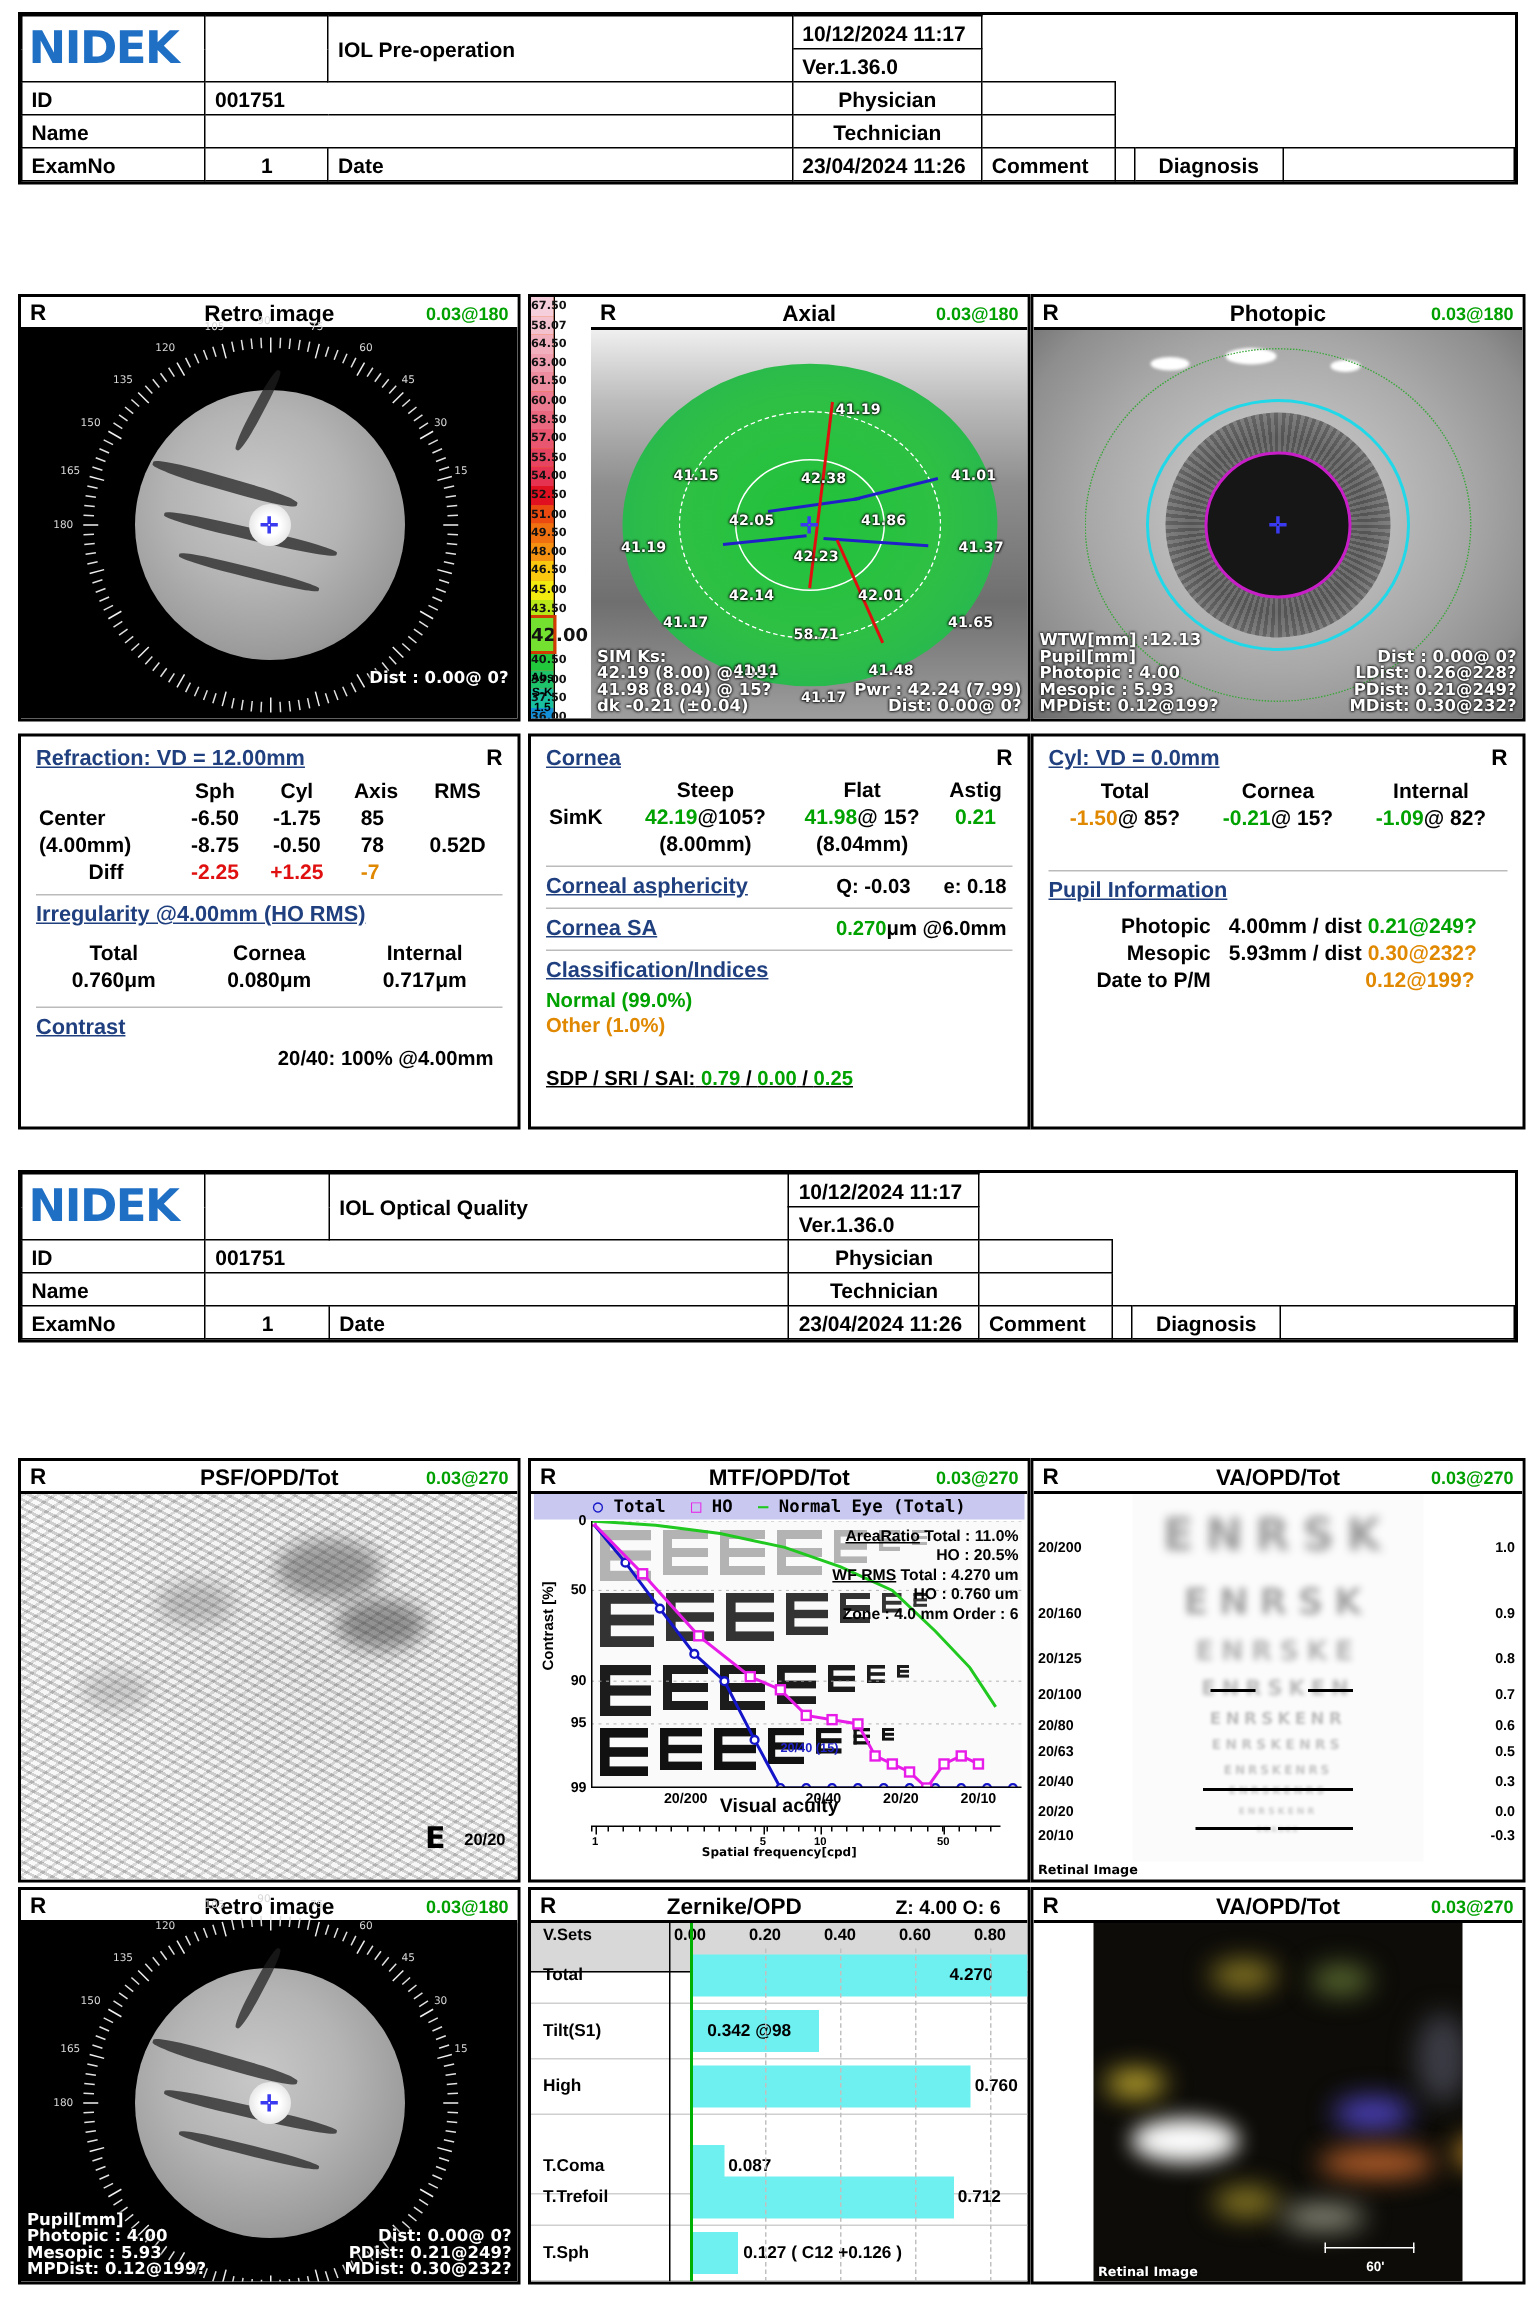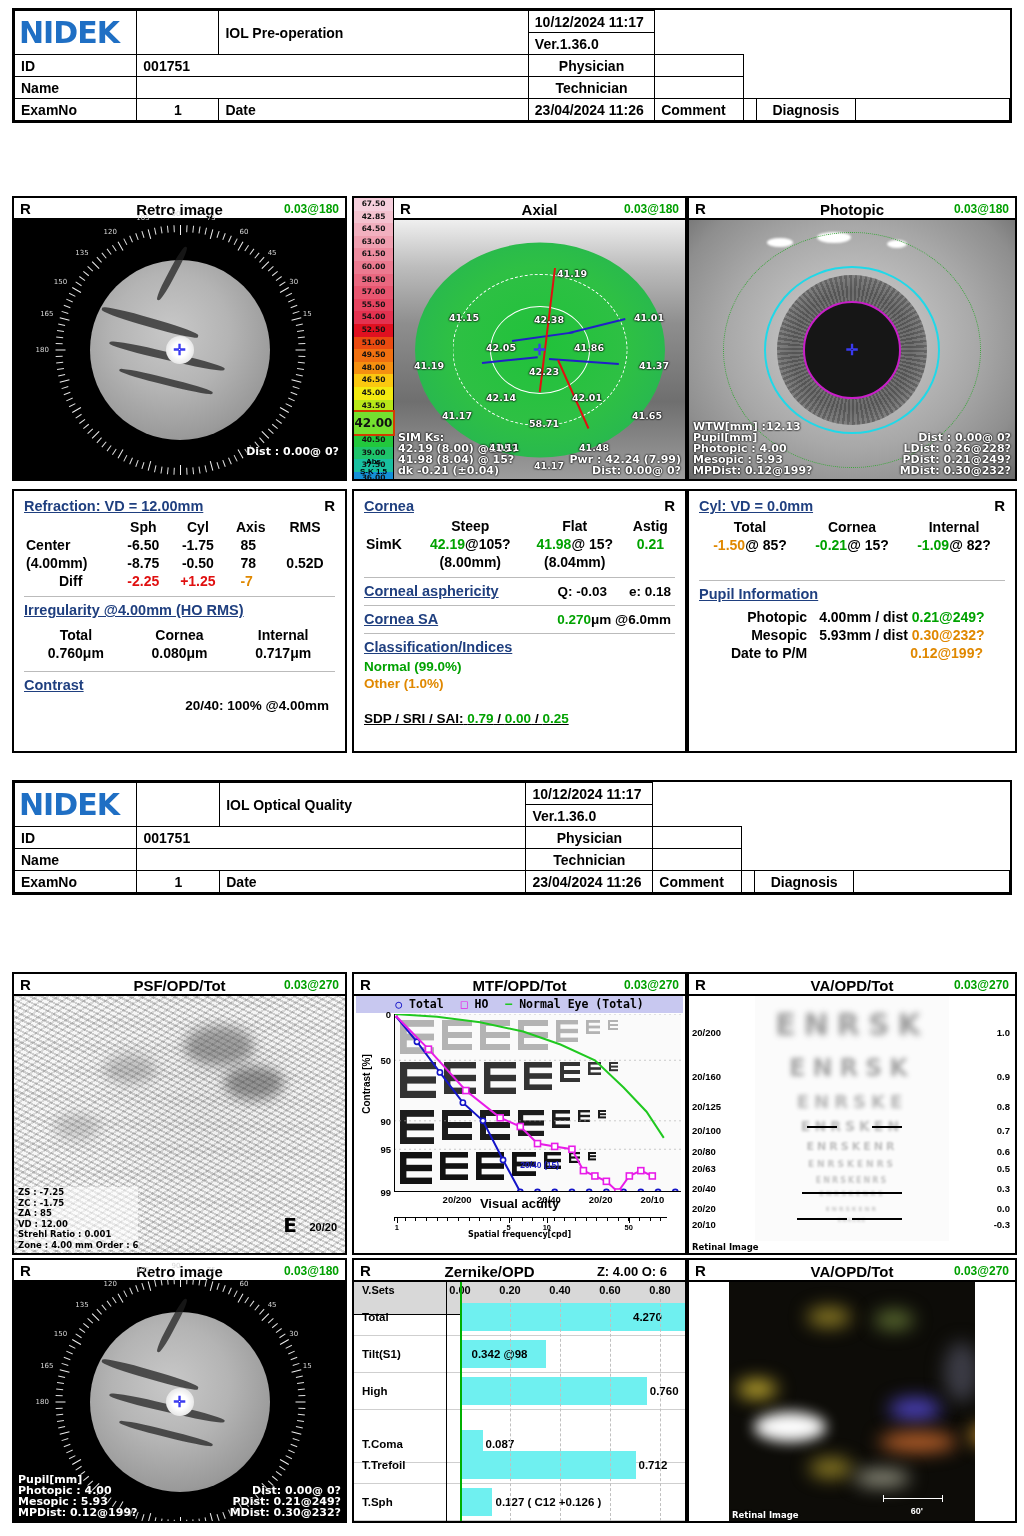--- a/index.html
+++ b/index.html
@@ -51,21 +51,21 @@
   }
   .cross { position:absolute; left:50%; top:50%; transform:translate(-50%,-50%); color:#3a3af0; font-size:15px; font-weight:bold; }
   .deg-ring { position:absolute; left:50%; top:50%; transform:translate(-50%,-50%);
               width:250px; height:250px; border-radius:50%; }
   .tick { position:absolute; left:50%; top:0; width:1px; height:7px; background:#e0e0e0; transform-origin:50% 125px; }
   .deg-lbl { position:absolute; font-size:7px; color:#d8d8d8; font-family:"DejaVu Sans", sans-serif; }
   .ov-txt { position:absolute; color:#fff; font-size:11px; font-weight:bold; line-height:11px;
             font-family:"DejaVu Sans", sans-serif; text-shadow:0 0 2px #000,0 0 2px #000; }
 
   
-  .scale-bar { position:absolute; left:0; top:0; width:40px; bottom:0; border-right:1px solid #000; background:#f97316; }
+  .scale-bar { position:absolute; left:0; top:0; width:16px; bottom:0; border-right:1px solid #000; background:#f97316; }
   .sc-row { height:12.6px; font-size:7.5px; font-weight:bold; text-align:center; line-height:12.6px;
             font-family:"DejaVu Sans", sans-serif; color:#111; }
   .sc-hi { outline:2px solid #d23c00; font-size:12px; height:22px; line-height:22px; position:relative; z-index:3;}
   .sc-foot { position:absolute; bottom:2px; left:0; right:0; text-align:center; font-size:8px; font-weight:bold; line-height:10px; }
   .axial-img { position:absolute; left:40px; right:0; top:22px; bottom:0;
     background:linear-gradient(180deg,#efefef 0%,#bdbdbd 18%,#8e8e8e 40%,#6f6f6f 70%,#9d9d9d 100%); }
   .ax-eye { position:absolute; left:50%; top:50%; transform:translate(-50%,-50%);
      width:250px; height:215px; border-radius:50%;
      background:radial-gradient(ellipse at 50% 48%, #20c23a 0%, #2ec044 50%, #28b84f 74%, #1aa37f 88%, #1850c8 99%); }
   .ax-ring-solid { position:absolute; left:50%; top:50%; transform:translate(-50%,-50%);
@@ -360,21 +360,21 @@
     </div>
     <div class="retro-pupil"></div>
     <div class="cross">✛</div>
     <div class="ov-txt" style="right:6px;bottom:22px;">Dist : 0.00@ 0?</div>
   </div>
 </div>
 
 <div class="panel" style="left:352px; top:196px; width:335px; height:285px;">
   <div class="scale-bar" id="scaleBar">
       <div class="sc-row" style="background: rgb(246, 207, 221);">67.50</div>
-      <div class="sc-row" style="background: rgb(244, 194, 207);">42.85</div>
+      <div class="sc-row" style="background: rgb(244, 194, 207);">58.07</div>
       <div class="sc-row" style="background: rgb(242, 176, 191);">64.50</div>
       <div class="sc-row" style="background: rgb(240, 159, 176);">63.00</div>
       <div class="sc-row" style="background: rgb(238, 141, 160);">61.50</div>
       <div class="sc-row" style="background: rgb(236, 122, 144);">60.00</div>
       <div class="sc-row" style="background: rgb(234, 104, 128);">58.50</div>
       <div class="sc-row" style="background: rgb(232, 86, 112);">57.00</div>
       <div class="sc-row" style="background: rgb(230, 68, 96);">55.50</div>
       <div class="sc-row" style="background: rgb(228, 50, 80);">54.00</div>
       <div class="sc-row" style="background: rgb(224, 16, 32);">52.50</div>
       <div class="sc-row" style="background: rgb(234, 74, 16);">51.00</div>
@@ -663,28 +663,20 @@
   <div class="ptitle">
     <span class="eye">R</span>
     <span class="ttl">PSF/OPD/Tot</span>
     <span class="ang">0.03@270</span>
   </div>
   <div class="psf-img">
     <div class="psf-blob" style="left:170px;top:30px;width:70px;height:40px;"></div>
     <div class="psf-blob" style="left:210px;top:70px;width:60px;height:34px;background:rgba(70,70,70,.55)"></div>
     <div class="psf-blob" style="left:90px;top:58px;width:52px;height:30px;background:rgba(120,120,120,.40)"></div>
     <div class="psf-blob" style="left:40px;top:118px;width:46px;height:26px;background:rgba(130,130,130,.35)"></div>
-    <div class="psf-txt" id="psfTxt">
-        <div>ZS : -7.25</div>
-        <div>ZC : -1.75</div>
-        <div>ZA : 85</div>
-        <div>VD : 12.00</div>
-        <div>Strehl Ratio :  0.001</div>
-        <div>Zone : 4.00 mm Order : 6</div>
-      </div>
     <div class="psf-E">E</div>
     <div class="psf-Elbl">20/20</div>
   </div>
 </div>
 
 <div class="panel" style="left:352px; top:972px; width:335px; height:283px;">
   <div class="ptitle">
     <span class="eye">R</span>
     <span class="ttl">MTF/OPD/Tot</span>
     <span class="ang">0.03@270</span>
@@ -918,20 +910,27 @@
       <div class="ytk" style="top: 0px;">0</div>
       <div class="ytk" style="top: 46.28px;">50</div>
       <div class="ytk" style="top: 106.8px;">90</div>
       <div class="ytk" style="top: 135.28px;">95</div>
       <div class="ytk" style="top: 178px;">99</div>
       <div class="xtk" style="left: 63.14px;">20/200</div>
       <div class="xtk" style="left: 154.98px;">20/40</div>
       <div class="xtk" style="left: 206.64px;">20/20</div>
       <div class="xtk" style="left: 258.3px;">20/10</div>
       <div style="position: absolute; left: 126.28px; top: 145.96px; font-size: 8.5px; font-weight: bold; color: rgb(32, 32, 200);">20/40 (15)</div>
+    </div>
+  <div class="mtf-ann" id="mtfAnn">
+      <div><u>AreaRatio</u> Total : <span>11.0%</span></div>
+      <div>HO : <span>20.5%</span></div>
+      <div><u>WF RMS</u> Total : <span>4.270 um</span></div>
+      <div>HO : <span>0.760 um</span></div>
+      <div>Zone : 4.0 mm Order : 6 <span></span></div>
     </div>
   <div class="xlab">Visual acuity</div>
   <div class="sfbar" id="sfBar">
       <div class="sftk" style="left: 1%;"></div>
       <div class="sftxt" style="left: 1%;">1</div>
       <div class="sftk" style="left: 42%;"></div>
       <div class="sftxt" style="left: 42%;">5</div>
       <div class="sftk" style="left: 56%;"></div>
       <div class="sftxt" style="left: 56%;">10</div>
       <div class="sftk" style="left: 86%;"></div>

